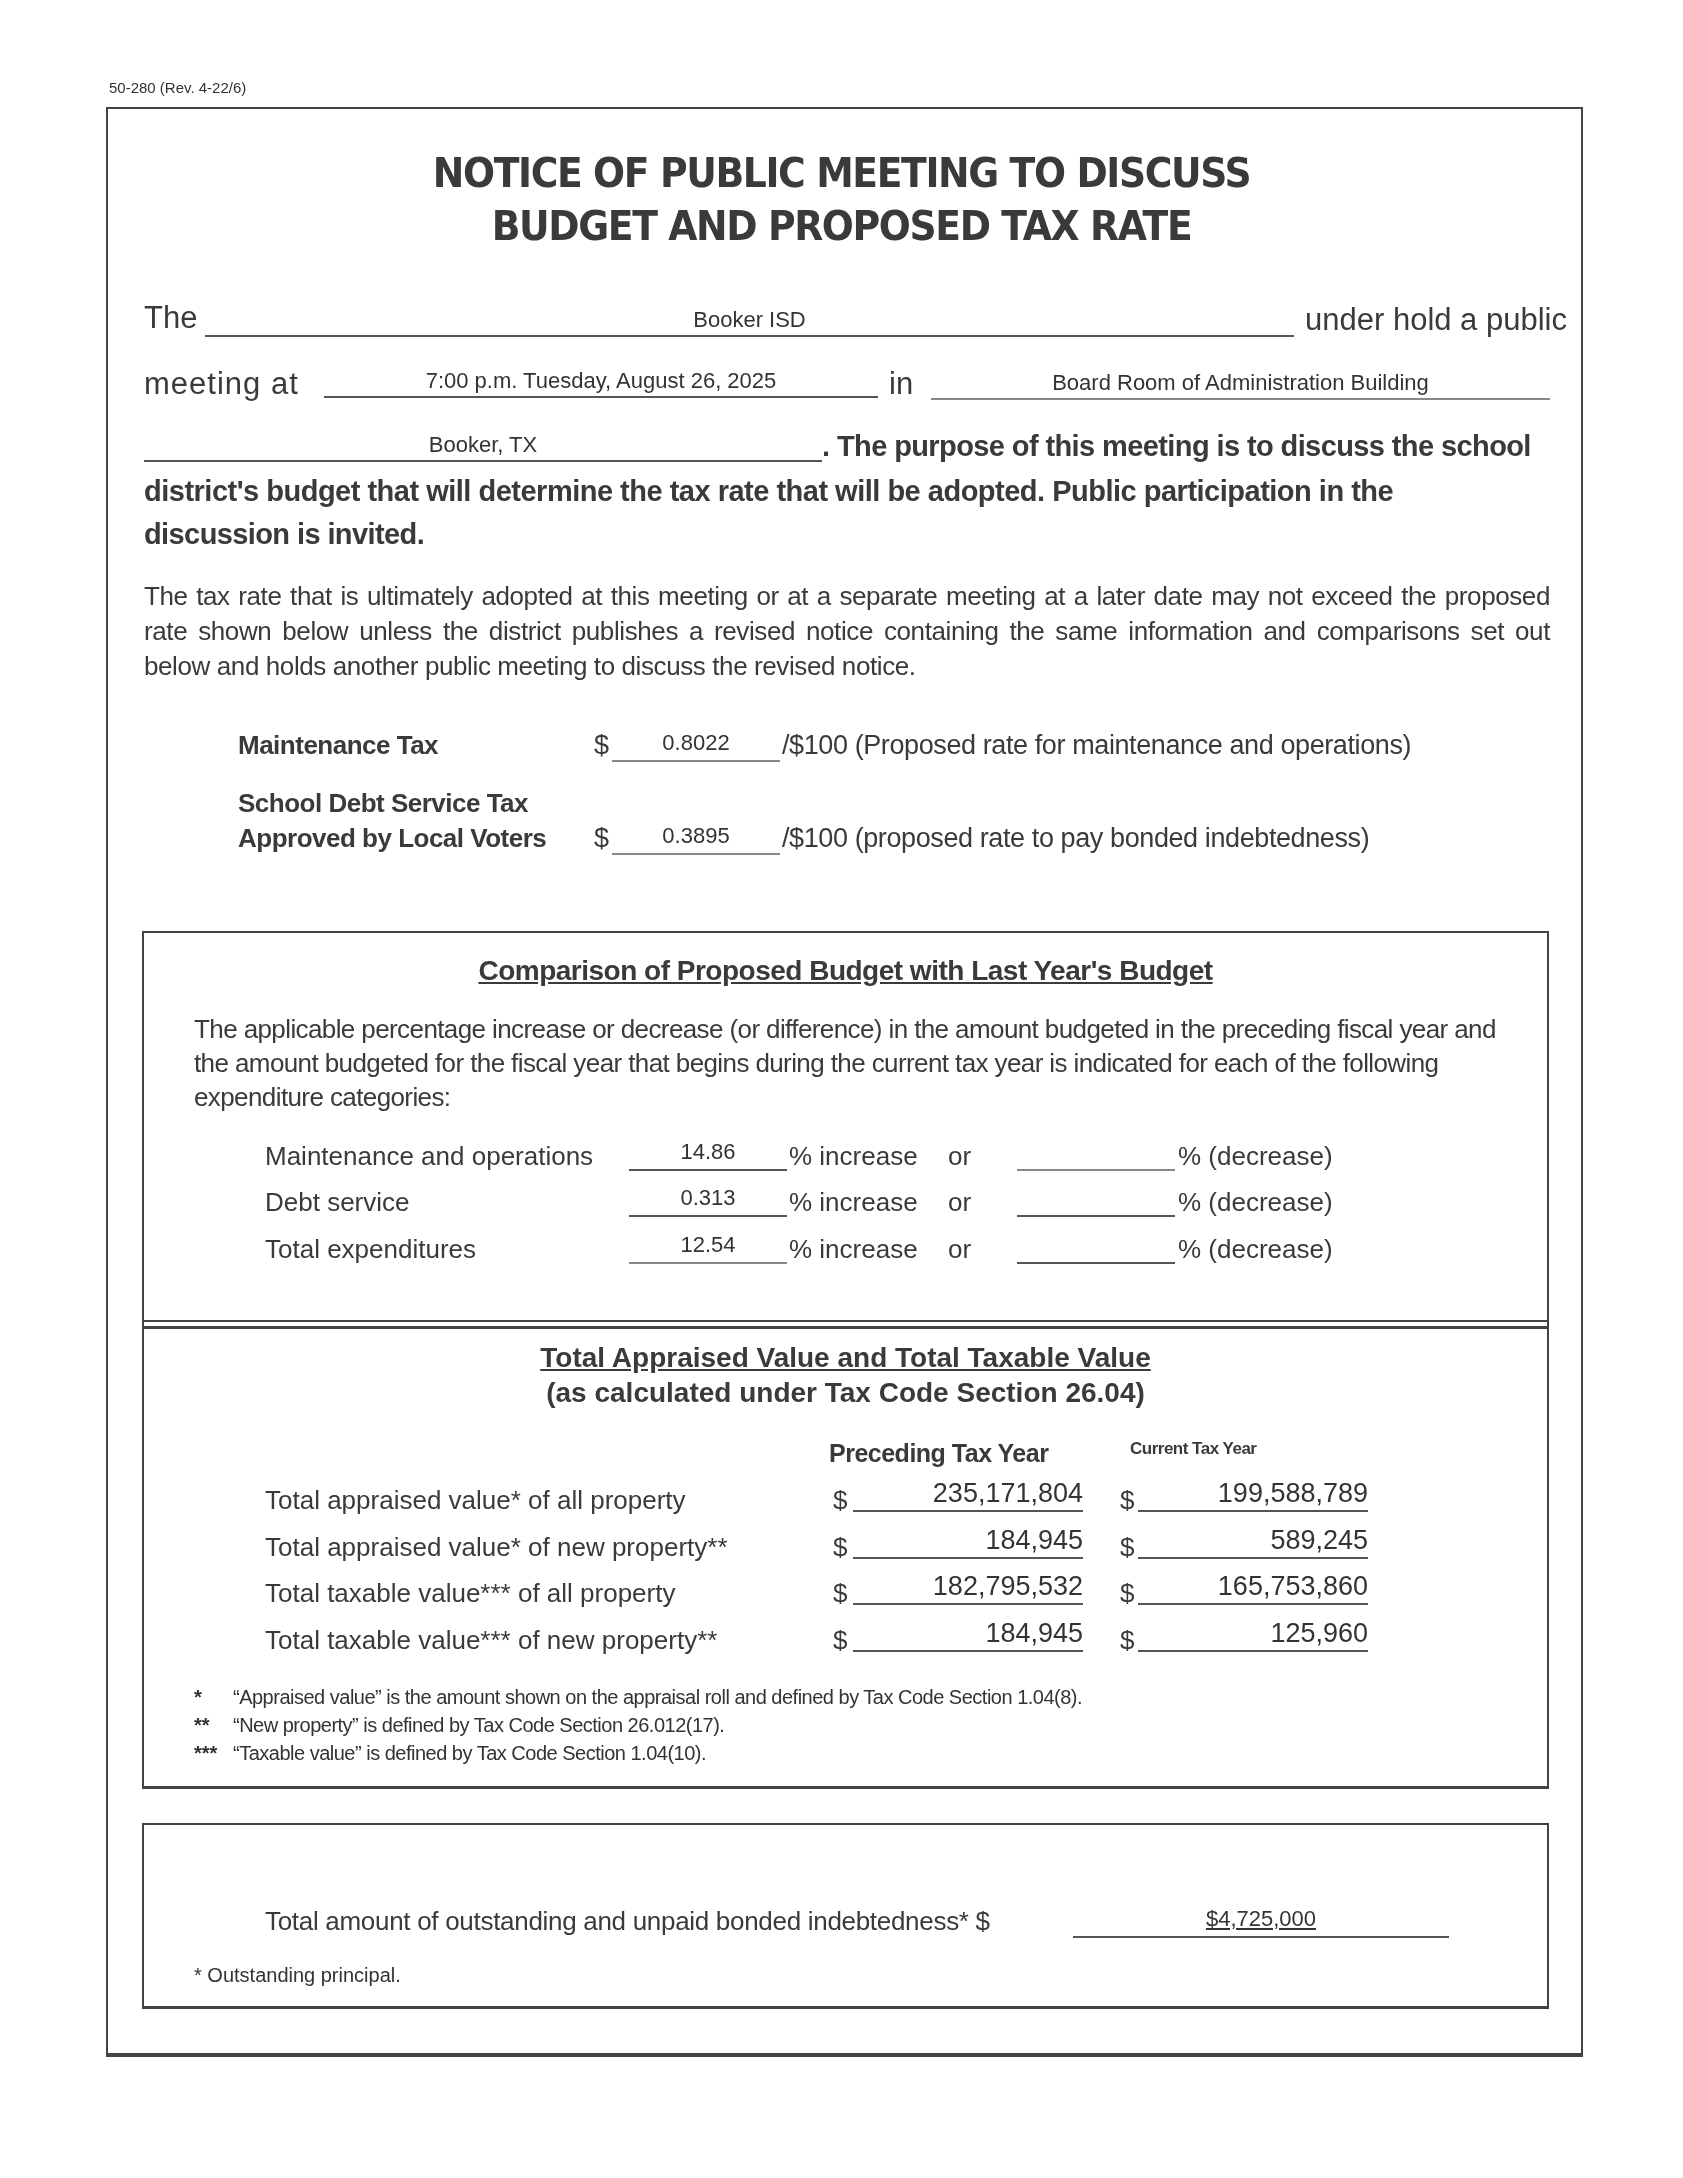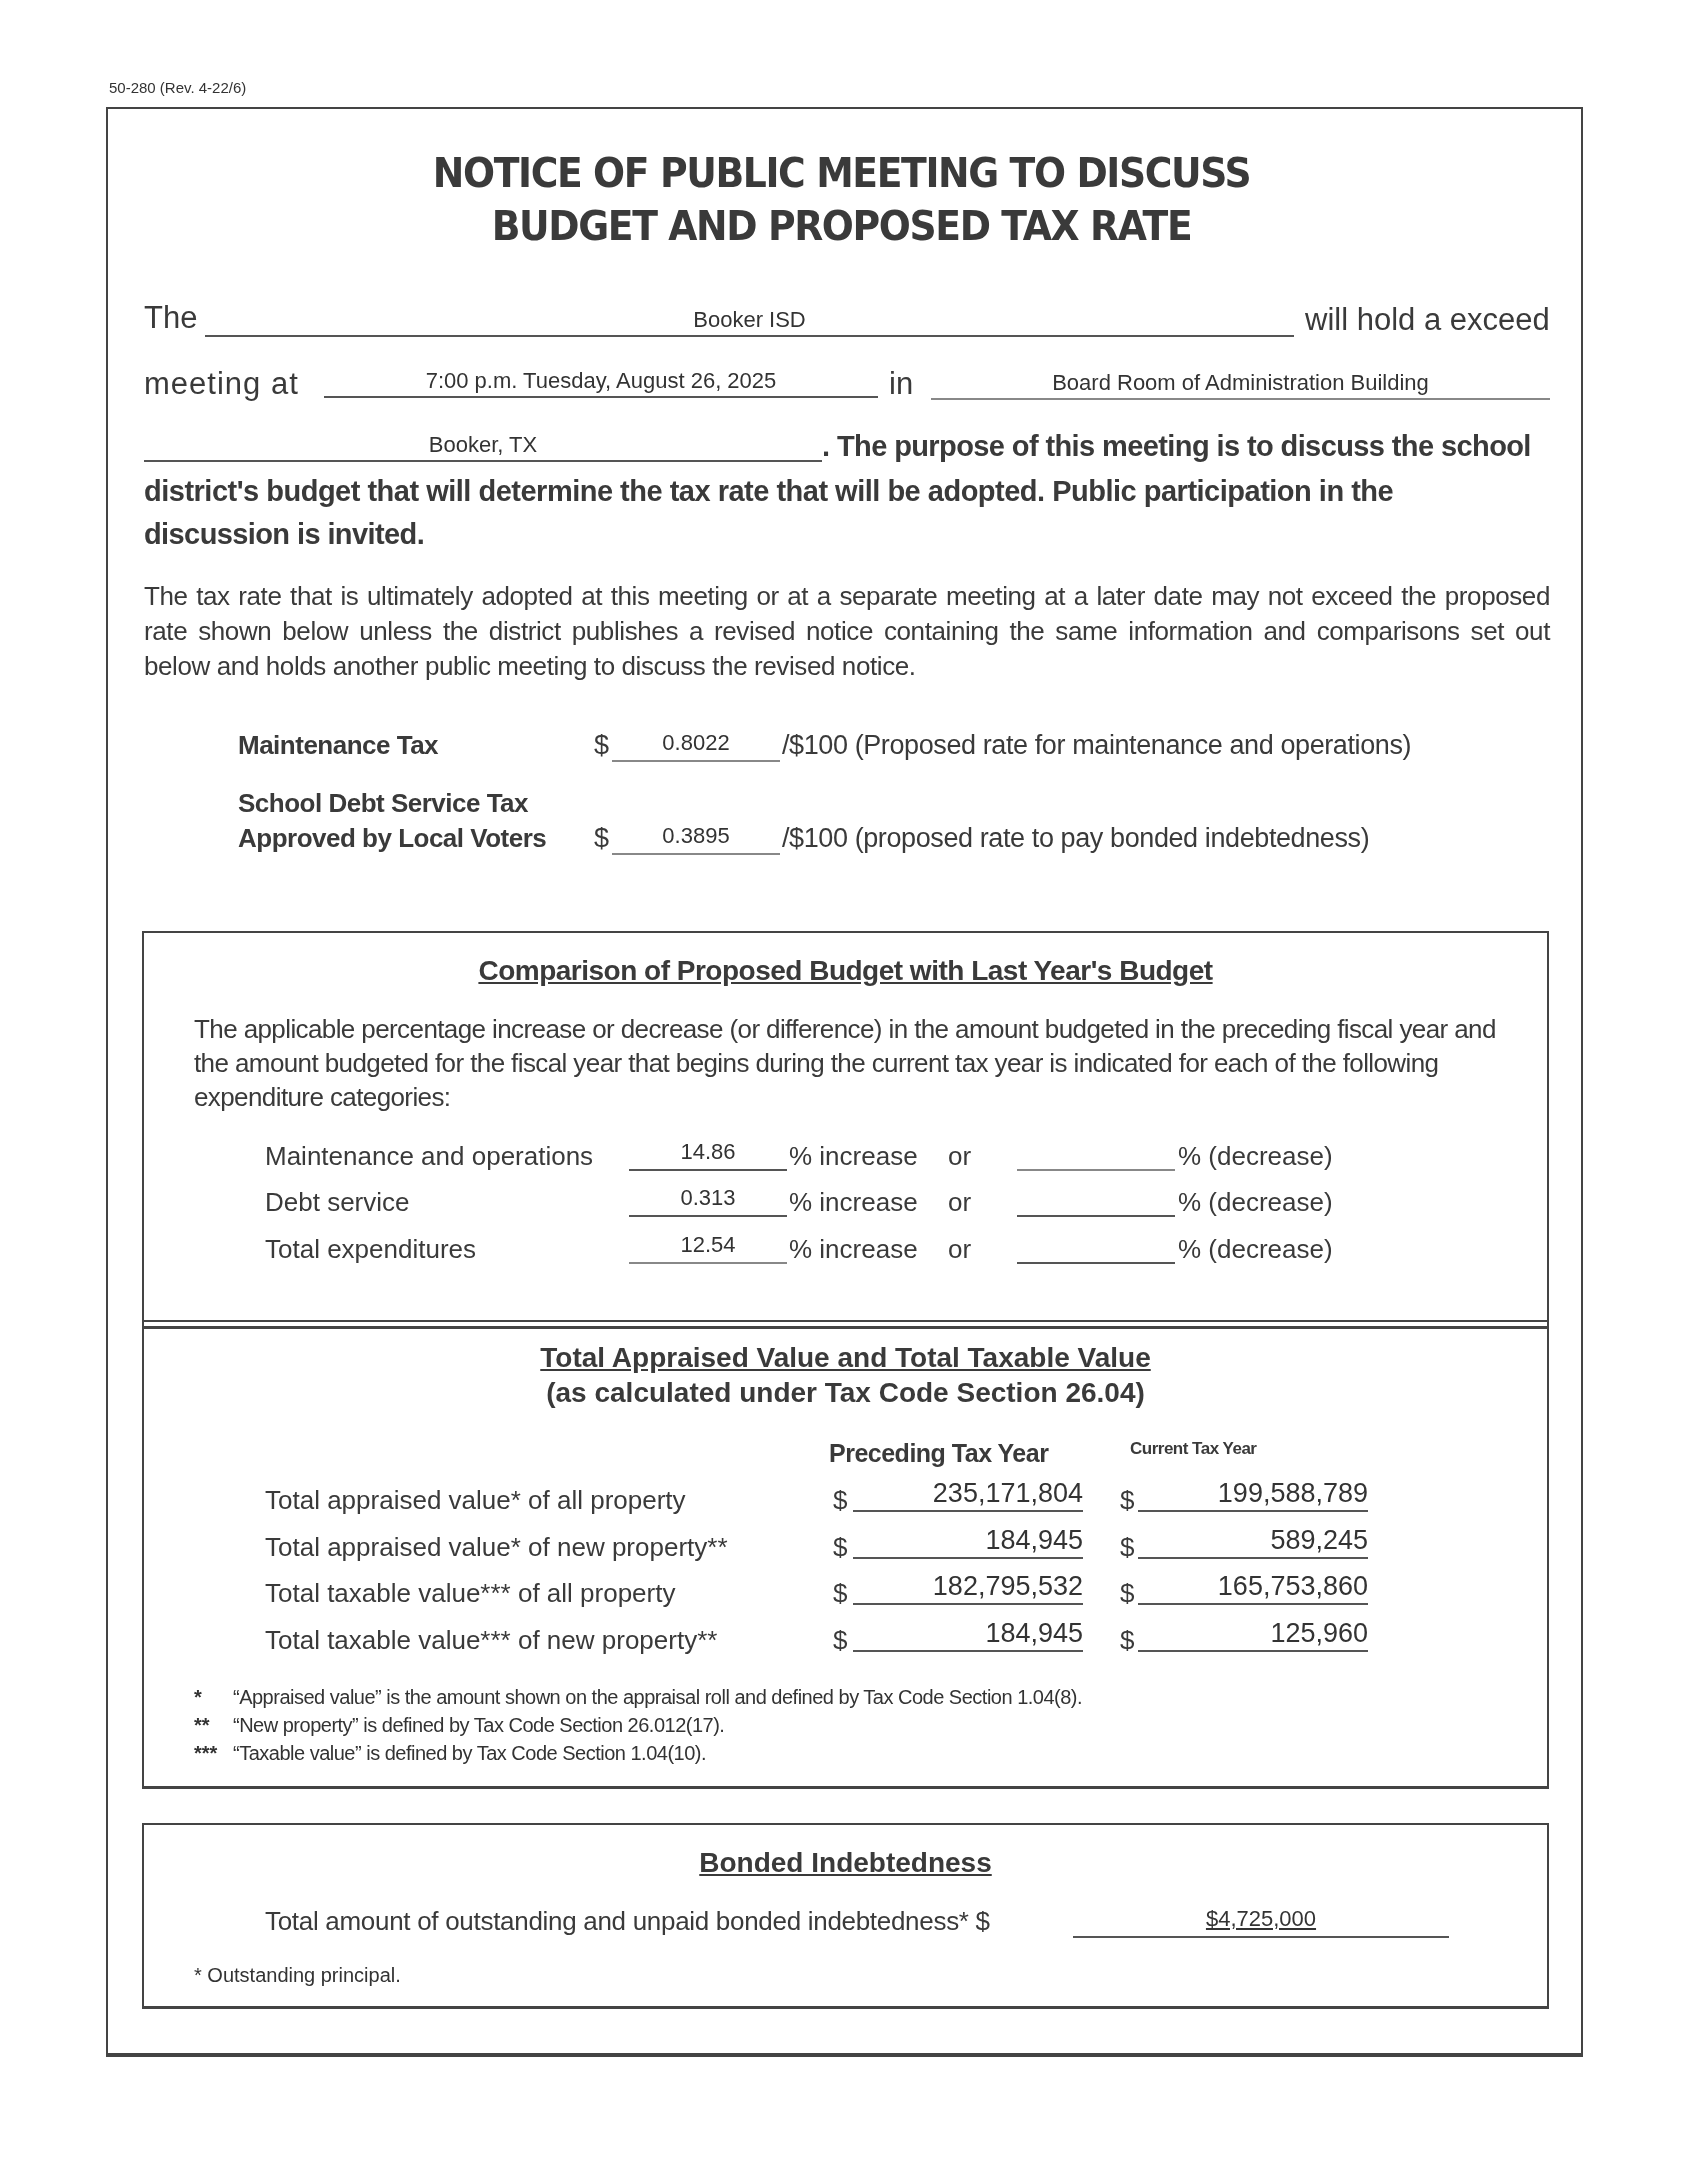--- a/index.html
+++ b/index.html
@@ -32,21 +32,21 @@
 
 <div class="outer"></div>
 
 <div class="title">
   <div>NOTICE OF PUBLIC MEETING TO DISCUSS</div>
   <div>BUDGET AND PROPOSED TAX RATE</div>
 </div>
 
 <div class="row" style="left:144px; top:300px;">The</div>
 <div class="fill" style="left:205px; top:307px; width:1089px; height:28px; line-height:26px;">Booker ISD</div>
-<div class="row" style="left:1305px; top:302px;">will hold a exceed</div>
+<div class="row" style="left:1305px; top:302px;">under hold a public</div>
 
 <div class="row" style="left:144px; top:366px; letter-spacing:1px;">meeting at</div>
 <div class="fill" style="left:324px; top:368px; width:554px; height:28px; line-height:26px;">7:00 p.m. Tuesday, August 26, 2025</div>
 <div class="row" style="left:889px; top:366px;">in</div>
 <div class="fill" style="left:931px; top:370px; width:619px; height:28px; line-height:26px; border-bottom-color:#888;">Board Room of Administration Building</div>
 
 <div class="fill" style="left:144px; top:432px; width:678px; height:28px; line-height:26px;">Booker, TX</div>
 <div class="row bold" style="left:822px; top:430px; font-size:29px; letter-spacing:-0.6px;">. The purpose of this meeting is to discuss the school</div>
 <div class="row bold" style="left:144px; top:475px; font-size:29px; letter-spacing:-0.5px;">district's budget that will determine the tax rate that will be adopted. Public participation in the</div>
 <div class="row bold" style="left:144px; top:518px; font-size:29px; letter-spacing:-0.6px;">discussion is invited.</div>
@@ -138,18 +138,17 @@
     <div class="note" style="left:50px; top:392px; font-weight:bold;">**</div>
     <div class="note" style="left:89px; top:392px; letter-spacing:-0.5px;">“New property” is defined by Tax Code Section 26.012(17).</div>
   </div>
   <div>
     <div class="note" style="left:50px; top:420px; font-weight:bold;">***</div>
     <div class="note" style="left:89px; top:420px; letter-spacing:-0.5px;">“Taxable value” is defined by Tax Code Section 1.04(10).</div>
   </div>
 </div>
 
 <div class="box" style="left:142px; top:1823px; width:1407px; height:186px;">
-  <div class="box-title u" style="top:22px;">Bonded Indebtedness</div>
   <div class="cell" style="left:121px; top:81px; font-size:26px; letter-spacing:-0.3px;">Total amount of outstanding and unpaid bonded indebtedness* $</div>
   <div class="numc" style="left:929px; top:81px; width:376px;text-decoration:underline;">$4,725,000</div>
   <div class="note" style="left:50px; top:139px;">* Outstanding principal.</div>
 </div>
 
 
 </body></html>

